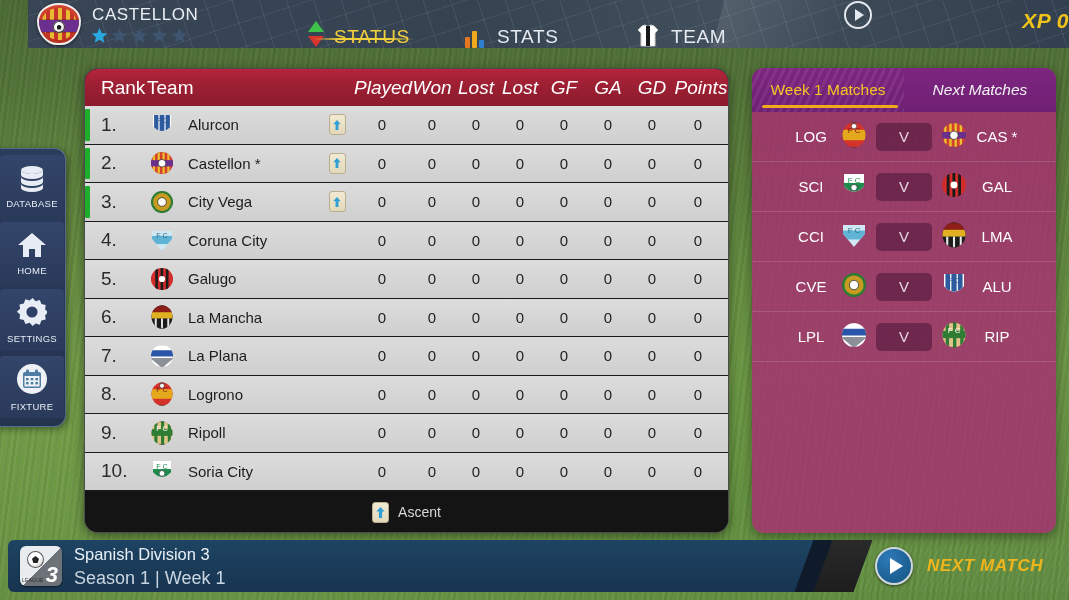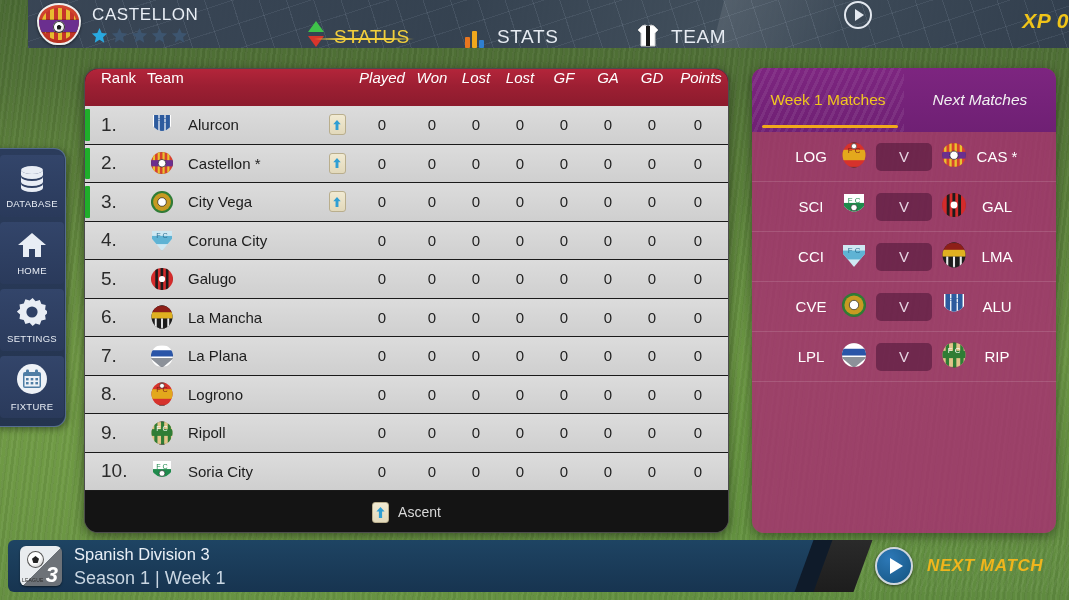--- a/index.html
+++ b/index.html
@@ -118,23 +118,23 @@
   .side-item:last-child { margin-bottom:0; }
   .side-item .sl { font-size:9.5px; color:#e8edf5; letter-spacing:.3px; }
 
   
   .table-card {
     position:absolute; left:84px; top:68px; width:645px; height:465px;
     background:#111; border-radius:14px; box-shadow:0 3px 12px rgba(0,0,0,.45);
     overflow:hidden; border:1px solid rgba(255,255,255,.25);
   }
   .thead {
-    height:37px; display:flex; align-items:flex-start;
+    height:37px; display:flex; align-items:center;
     background:linear-gradient(180deg,#b3253a 0%, #9d1f33 45%, #8c1b2d 100%);
-    color:#fff; font-size:15px; font-style:italic;
+    color:#fff; font-size:19px; font-style:italic;
   }
   .thead .c-rank { width:62px; padding-left:16px; font-style:normal; }
   .thead .c-team { flex:1; font-style:normal; }
   .thead .num { width:44px; text-align:center; }
   .thead .c-played{width:56px;text-align:center;}
   .thead .c-points{width:54px;text-align:center;padding-right:0;}
   .trow {
     height:38.5px; display:flex; align-items:center; position:relative;
     background:linear-gradient(180deg,#dcdcdc,#cfcfcf);
     border-bottom:1px solid #1a1a1a; color:#1d1d1d; font-size:15px;
@@ -157,21 +157,21 @@
     display:flex; align-items:center; justify-content:center;
   }
 
   
   .match-card {
     position:absolute; left:752px; top:68px; width:304px; height:465px;
     border-radius:12px; overflow:hidden;
     background:rgba(169,45,114,.80);
     box-shadow:0 3px 12px rgba(0,0,0,.4);
   }
-  .mtabs { height:64px; display:flex; position:relative;
+  .mtabs { height:44px; display:flex; position:relative;
            background:linear-gradient(180deg,#7d2580,#6f2074); }
   .mtab { flex:1; display:flex; align-items:center; justify-content:center;
           font-size:15.5px; color:#f2f2f2; font-style:italic; cursor:pointer; position:relative; }
   .mtab.active { color:#f0c419; font-style:normal; }
   .mtab.active:before{
     content:""; position:absolute; inset:0;
     background:repeating-linear-gradient(115deg, rgba(255,255,255,.07) 0 3px, rgba(0,0,0,0) 3px 7px);
   }
   .mtab.active:after{
     content:""; position:absolute; left:10px; right:6px; bottom:4px; height:3px;

